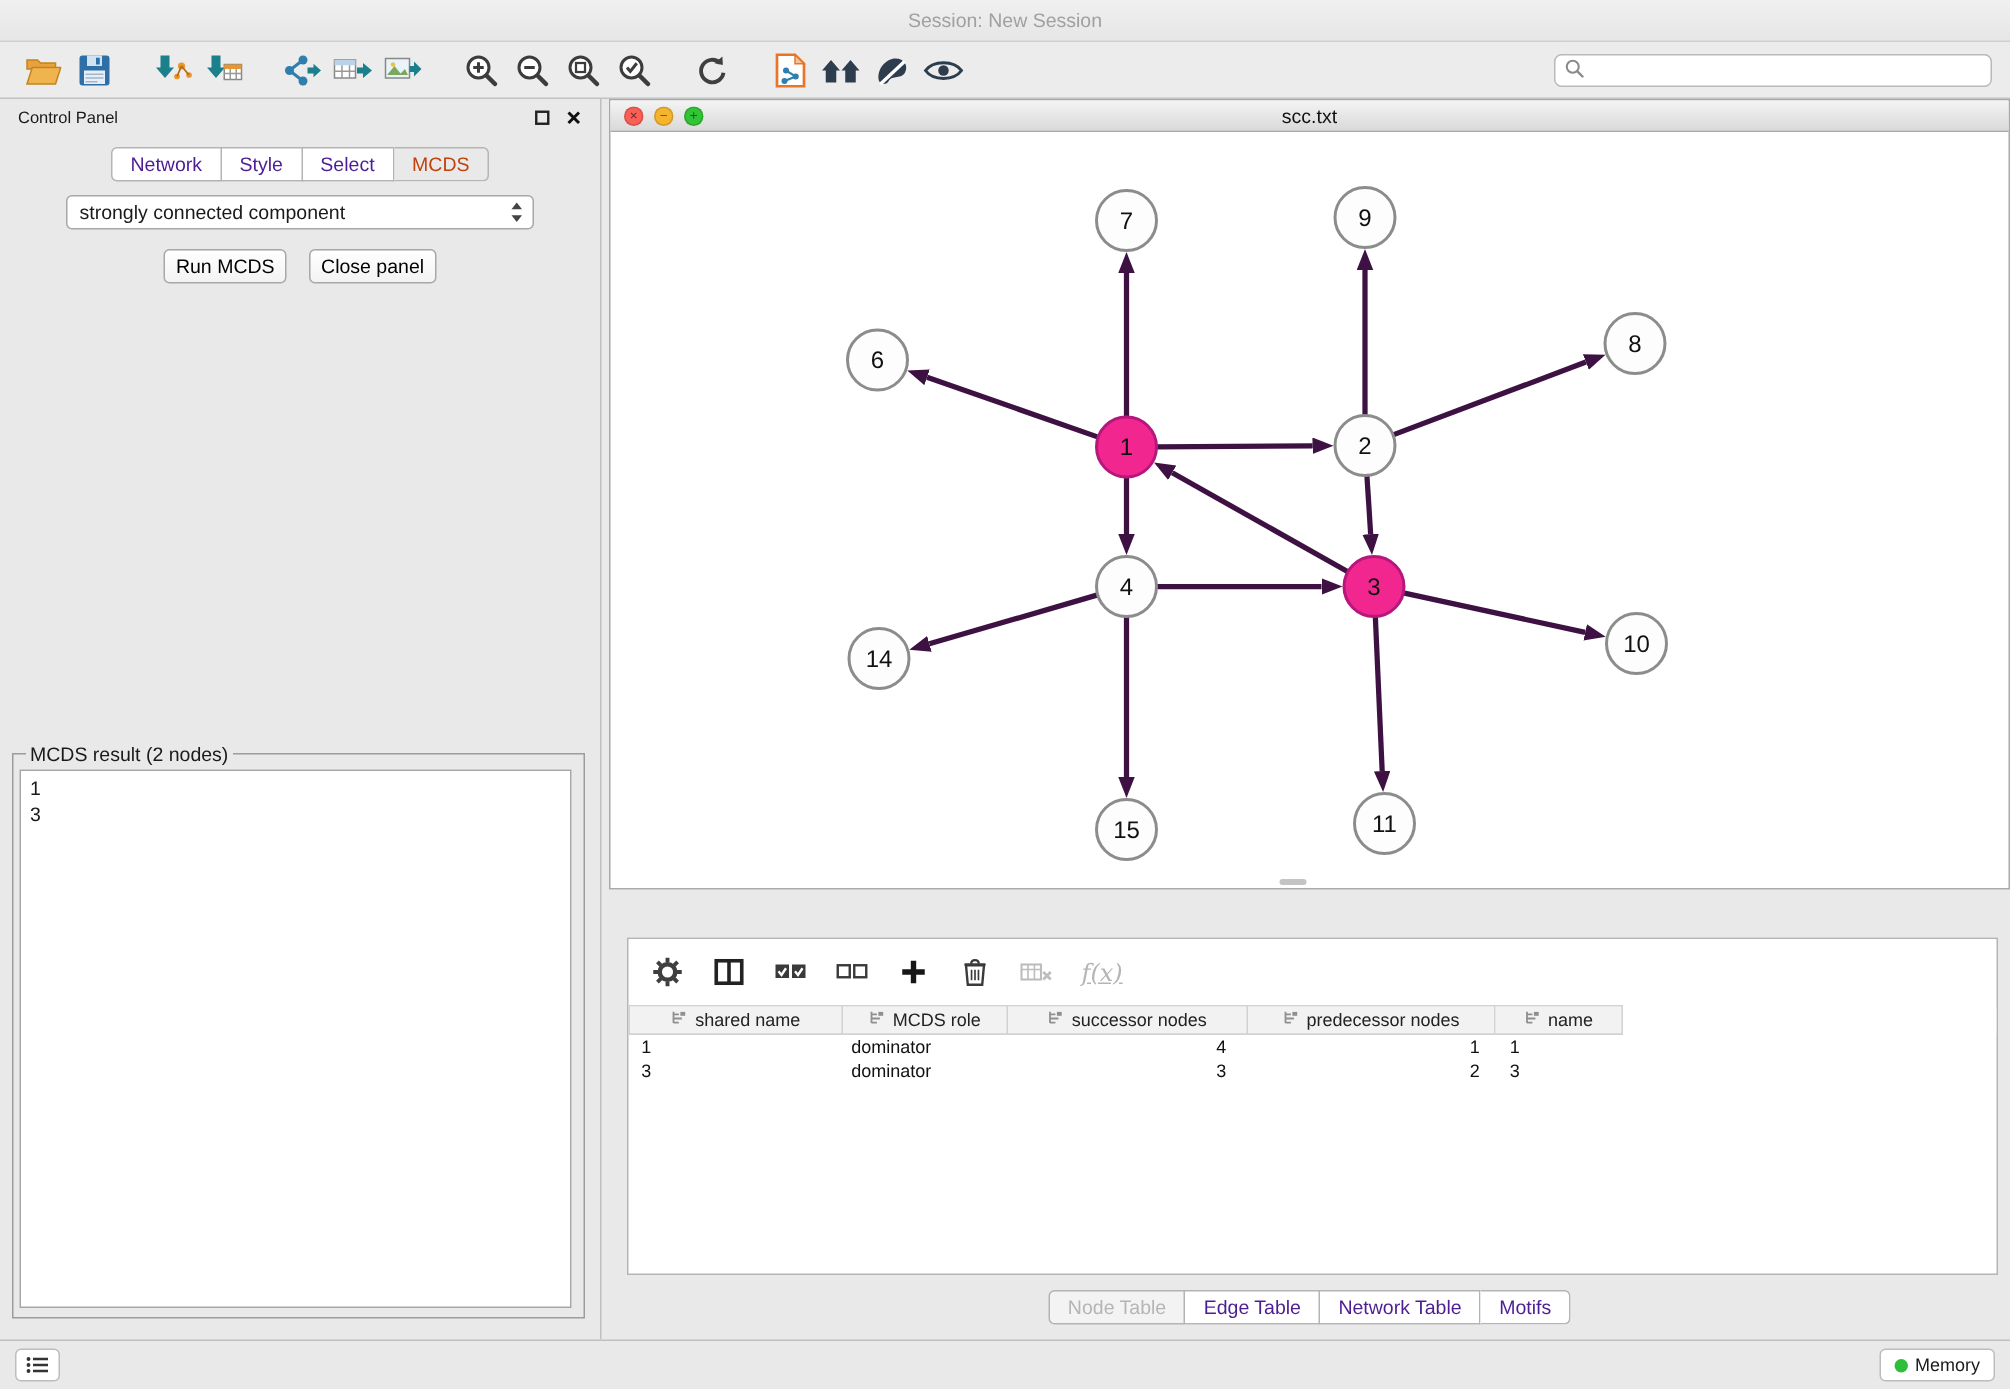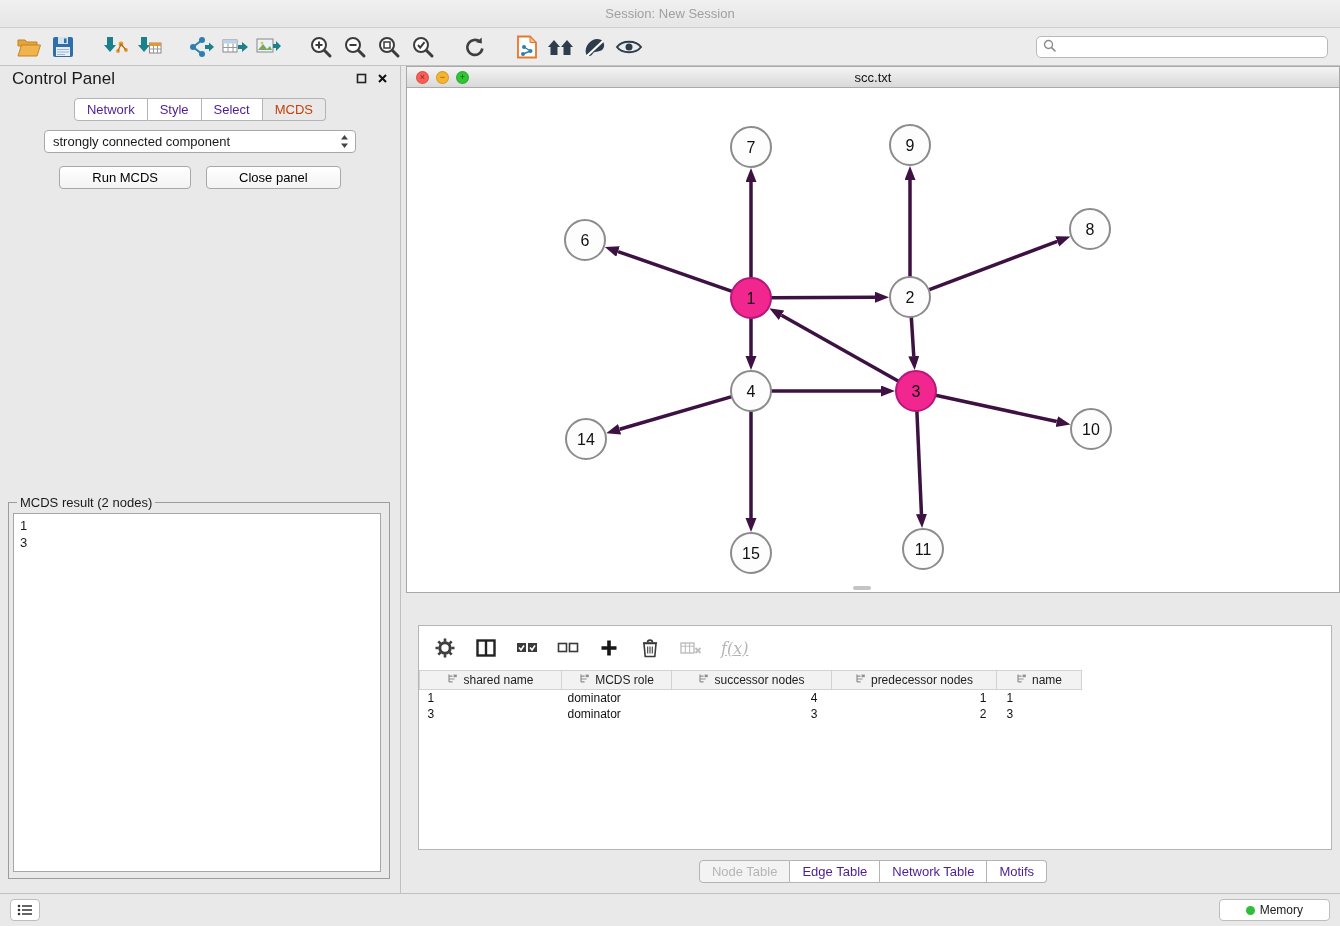--- a/index.html
+++ b/index.html
@@ -47,42 +47,42 @@
   }
 
   
   .control-panel {
     position:absolute; left:0; top:66px; width:401px; bottom:33px;
     background:#e9e9e9; border-right:1px solid #bfbfbf;
   }
   .panel-header {
     height:26px; display:flex; align-items:center; padding:0 12px; gap:8px;
   }
-  .panel-header .ph-title { font-size:17px; color:#1a1a1a; }
+  .panel-header .ph-title { font-size:11px; color:#1a1a1a; }
   .ph-icons { margin-left:auto; display:flex; gap:10px; align-items:center; }
   .seg-tabs { display:flex; justify-content:center; margin-top:6px; }
   .seg-tab {
     background:#fff; border:1px solid #b4b4b4; border-left:none;
     padding:3px 12px; font-size:13px; color:#4c1d95; cursor:default;
   }
   .seg-tab:first-child { border-left:1px solid #b4b4b4; border-radius:4px 0 0 4px; }
   .seg-tab:last-child { border-radius:0 4px 4px 0; }
   .seg-tab.active { color:#c2410c; background:#e9e9e9; }
   .opt-label { text-align:center; margin-top:22px; font-size:13px; }
   .dropdown {
     margin:9px auto 0 auto; width:312px; height:23px;
     background:#fff; border:1px solid #a8a8a8; border-radius:4px;
     display:flex; align-items:center; padding:0 6px 0 8px; font-size:13px;
   }
   .dropdown .dd-chev { margin-left:auto; display:flex; }
   .btn-row { display:flex; justify-content:center; gap:15px; margin-top:13px; }
   .mac-btn {
     background:linear-gradient(#ffffff,#f3f3f3);
     border:1px solid #a8a8a8; border-radius:4px;
-    padding:3px 32px; font-size:13px; font-family:"Liberation Sans",sans-serif;
+    padding:3px 7px; font-size:13px; font-family:"Liberation Sans",sans-serif;
     cursor:default;
   }
   .result-fieldset {
     position:absolute; left:8px; right:10px; top:429px; bottom:14px;
     border:1px solid #9c9c9c; padding:0;
   }
   .result-fieldset legend { font-size:13px; padding:0 3px; margin-left:8px; }
   .result-box {
     position:absolute; top:3px; left:4px; right:8px; bottom:6px;
     background:#fff; border:1px solid #a6a6a6;
@@ -162,21 +162,21 @@
     background:#e9e9e9; border-top:1px solid #c0c0c0;
   }
   .status-left-btn {
     position:absolute; left:10px; top:5px; width:30px; height:22px;
     background:#fff; border:1px solid #bdbdbd; border-radius:4px;
     display:flex; align-items:center; justify-content:center;
   }
   .memory-btn {
     position:absolute; right:10px; top:5px; height:22px;
     background:#fff; border:1px solid #bdbdbd; border-radius:4px;
-    display:flex; align-items:center; gap:5px; padding:0 26px; font-size:12px;
+    display:flex; align-items:center; gap:5px; padding:0 9px; font-size:12px;
   }
   .mem-dot { width:9px; height:9px; border-radius:50%; background:#2fbe3a; }
 </style>
 </head>
 <body>
 
 <div class="titlebar">
   <span>Session: New Session</span>
 </div>
 

